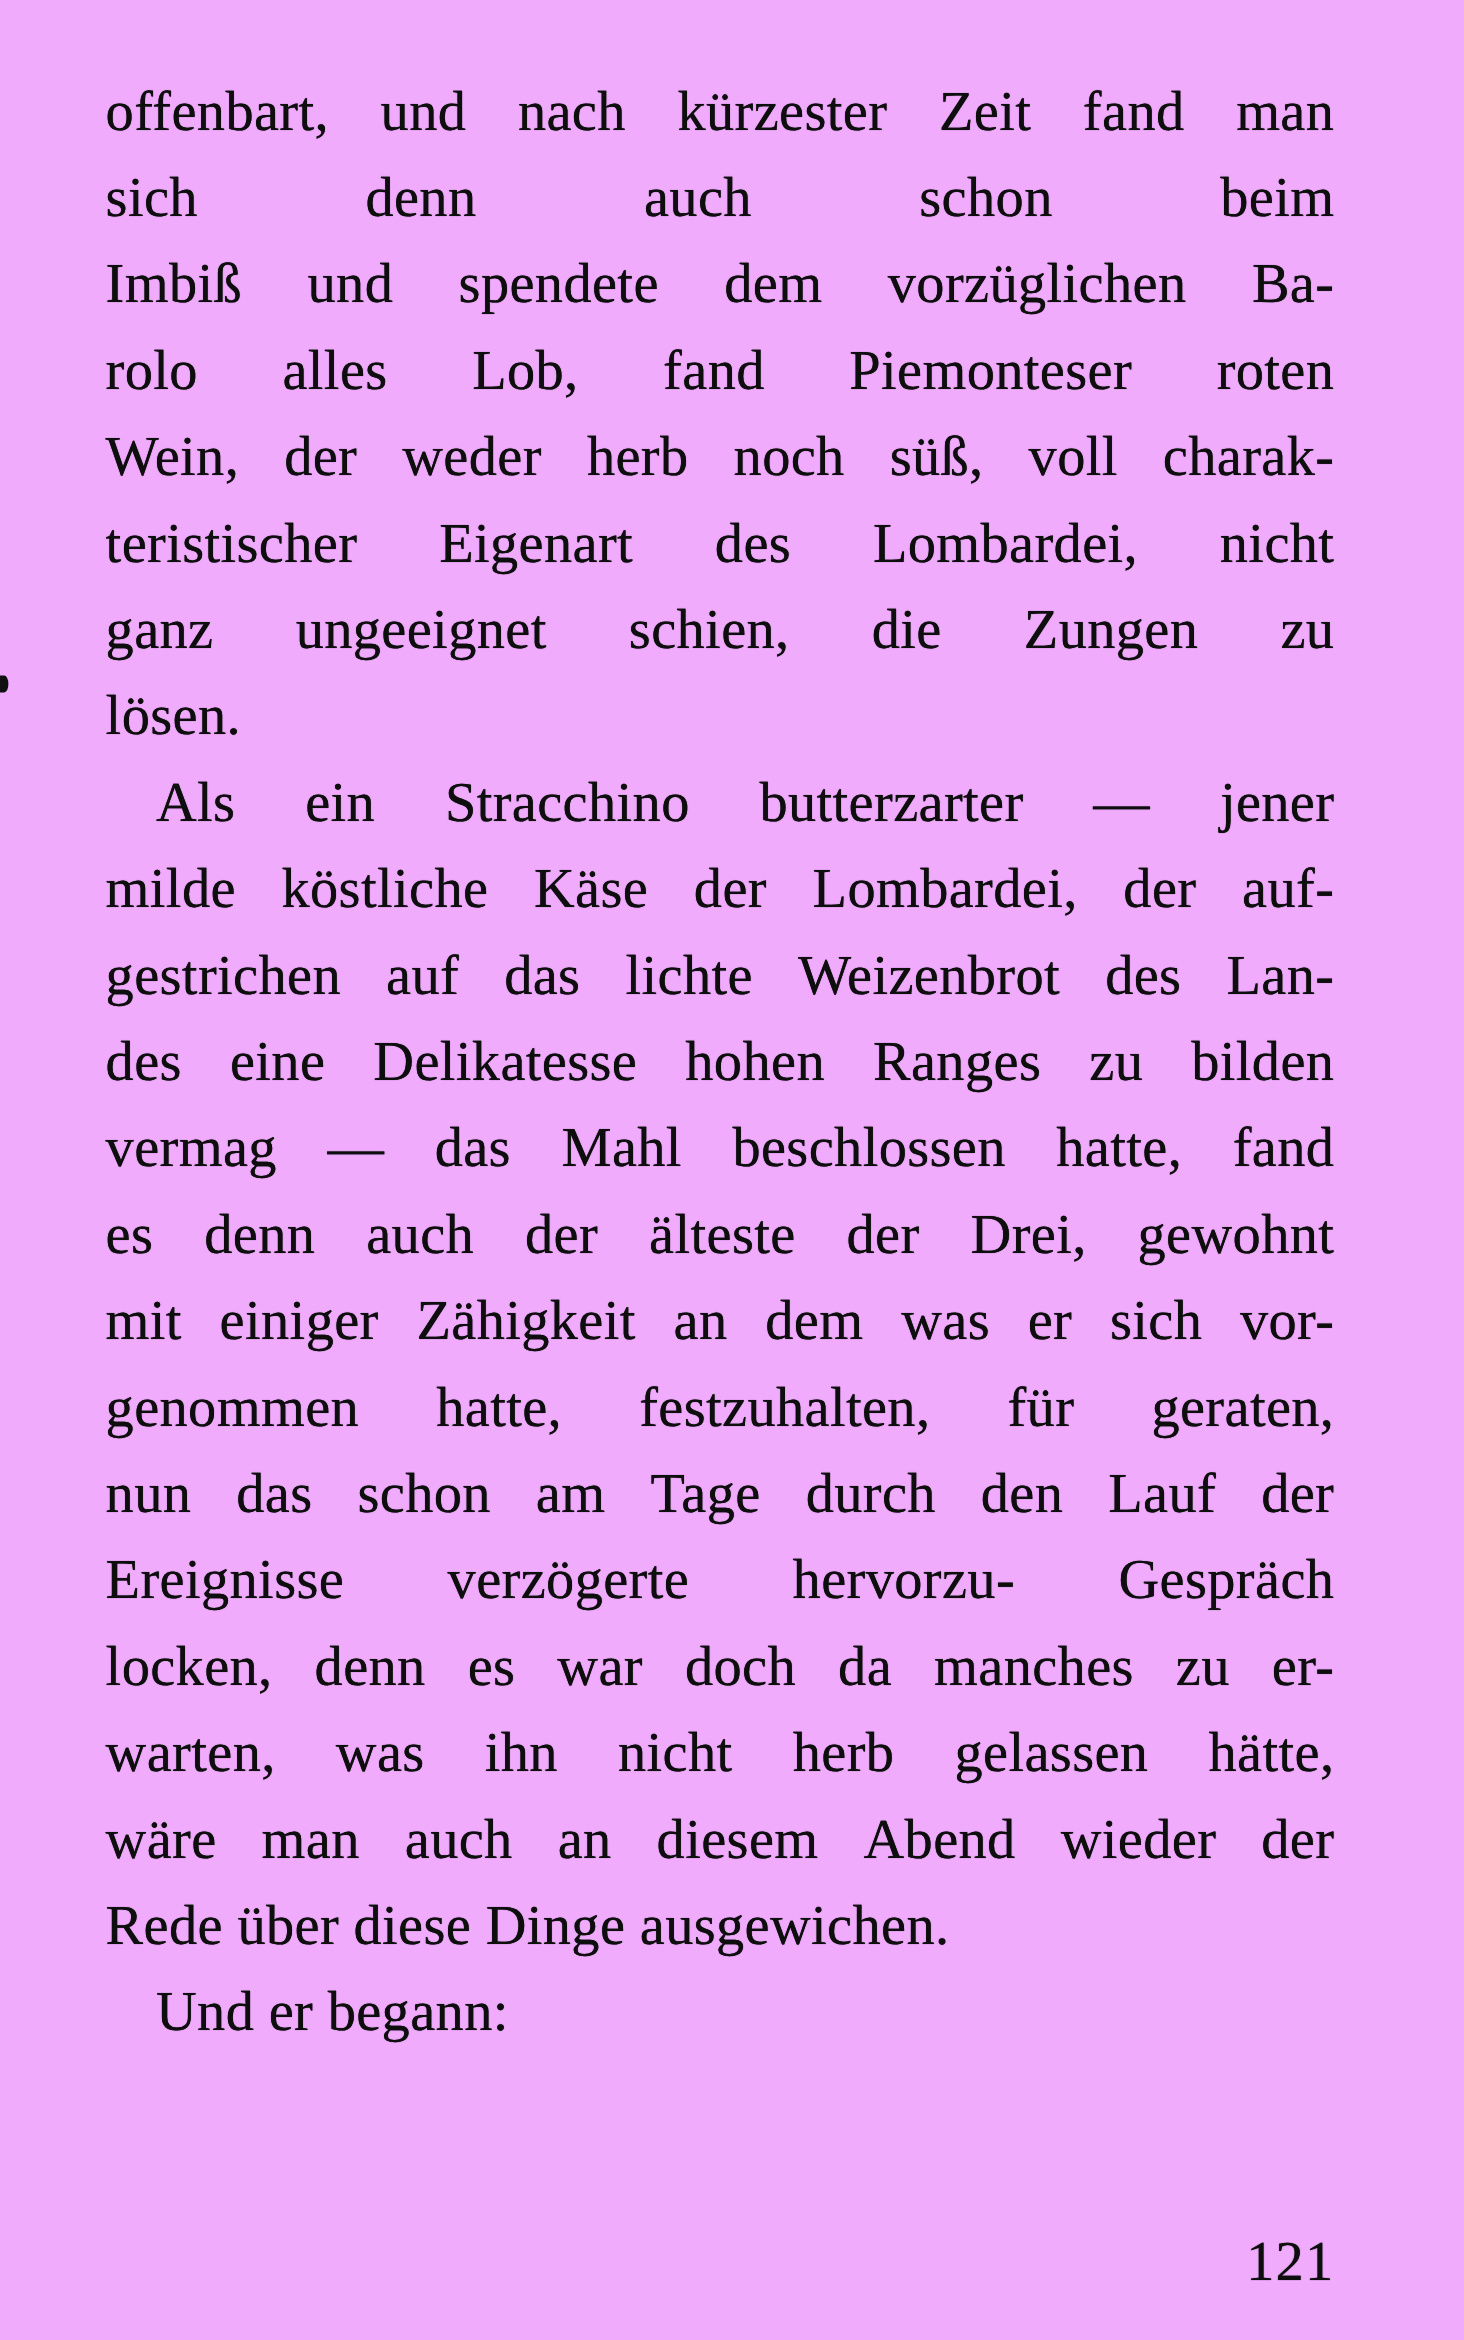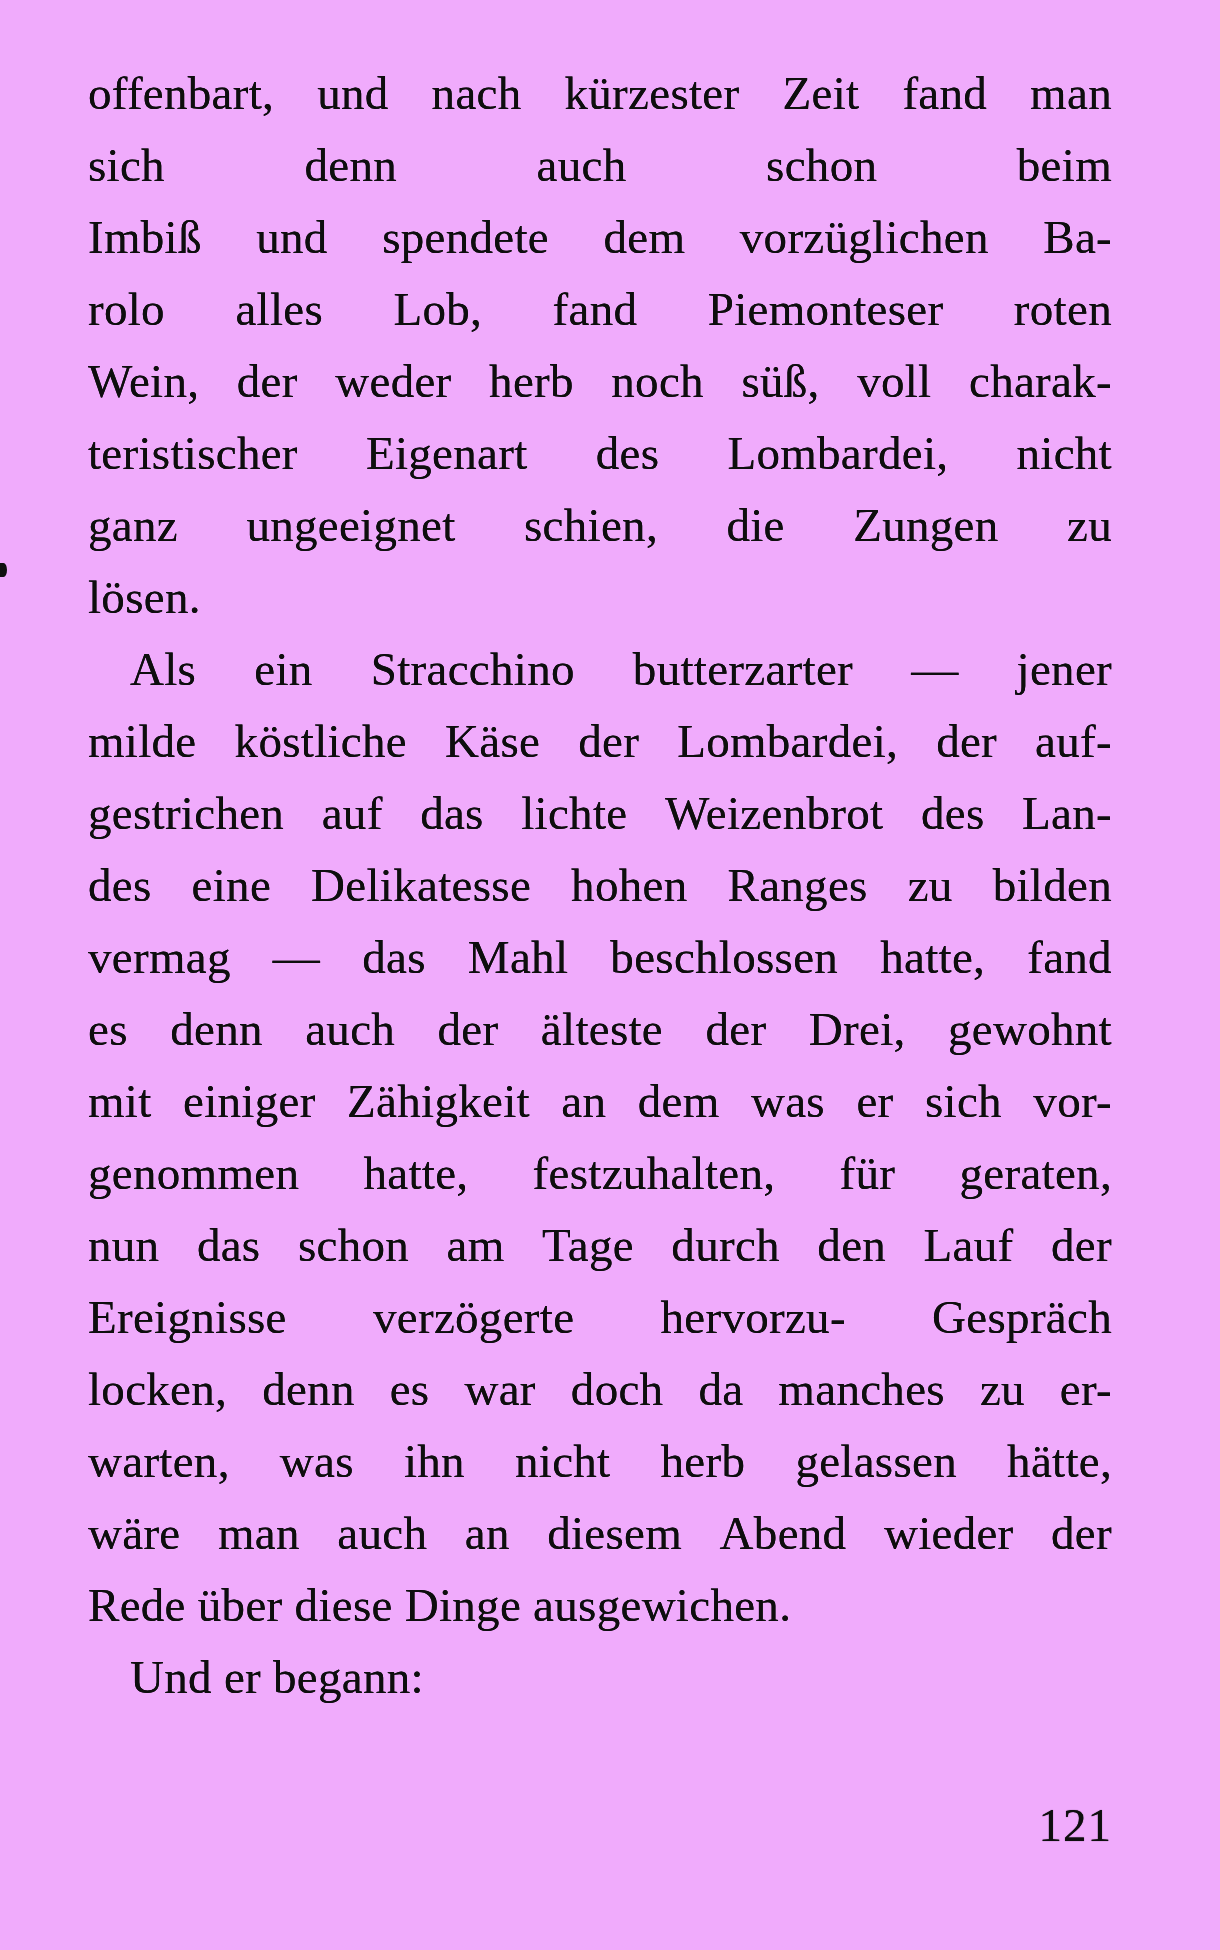--- a/index.html
+++ b/index.html
@@ -44,21 +44,21 @@
   }
   .line.indent {
     padding-left: 42px;
   }
   .line span {
     display: inline-block;
   }
   .page-number {
     position: absolute;
     left: 88px;
-    top: 1789px;
+    top: 1849px;
     width: 1024px;
     text-align: right;
     font-size: 47px;
     line-height: 72px;
     letter-spacing: 1px;
     text-shadow: 0 0 0.8px currentColor;
   }
   .scan-speck {
     position: absolute;
     left: 0px;

